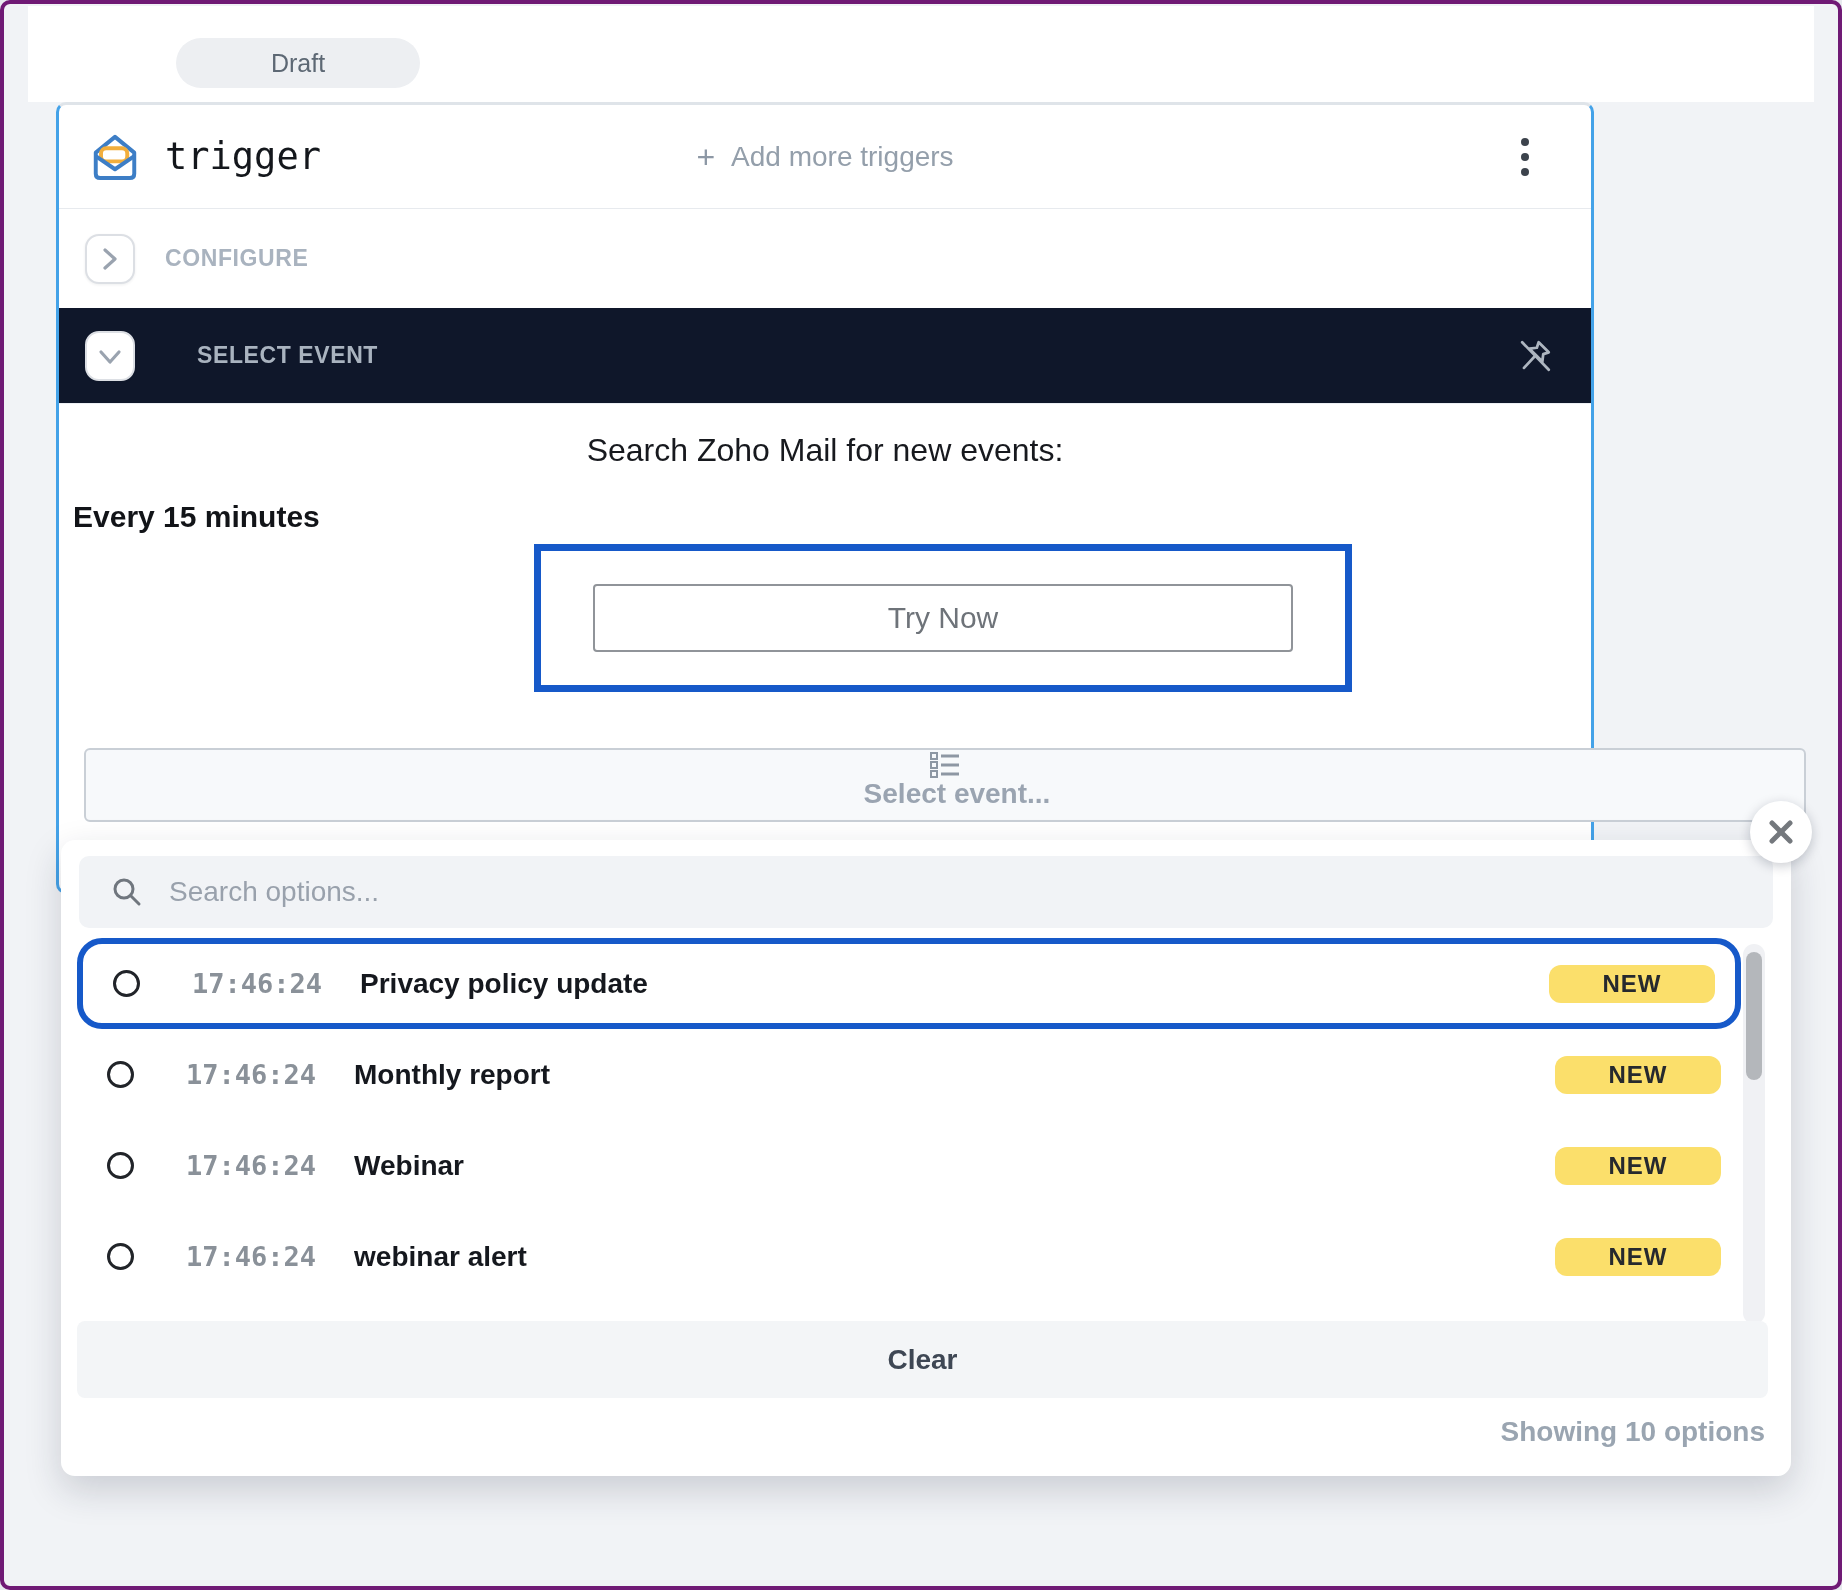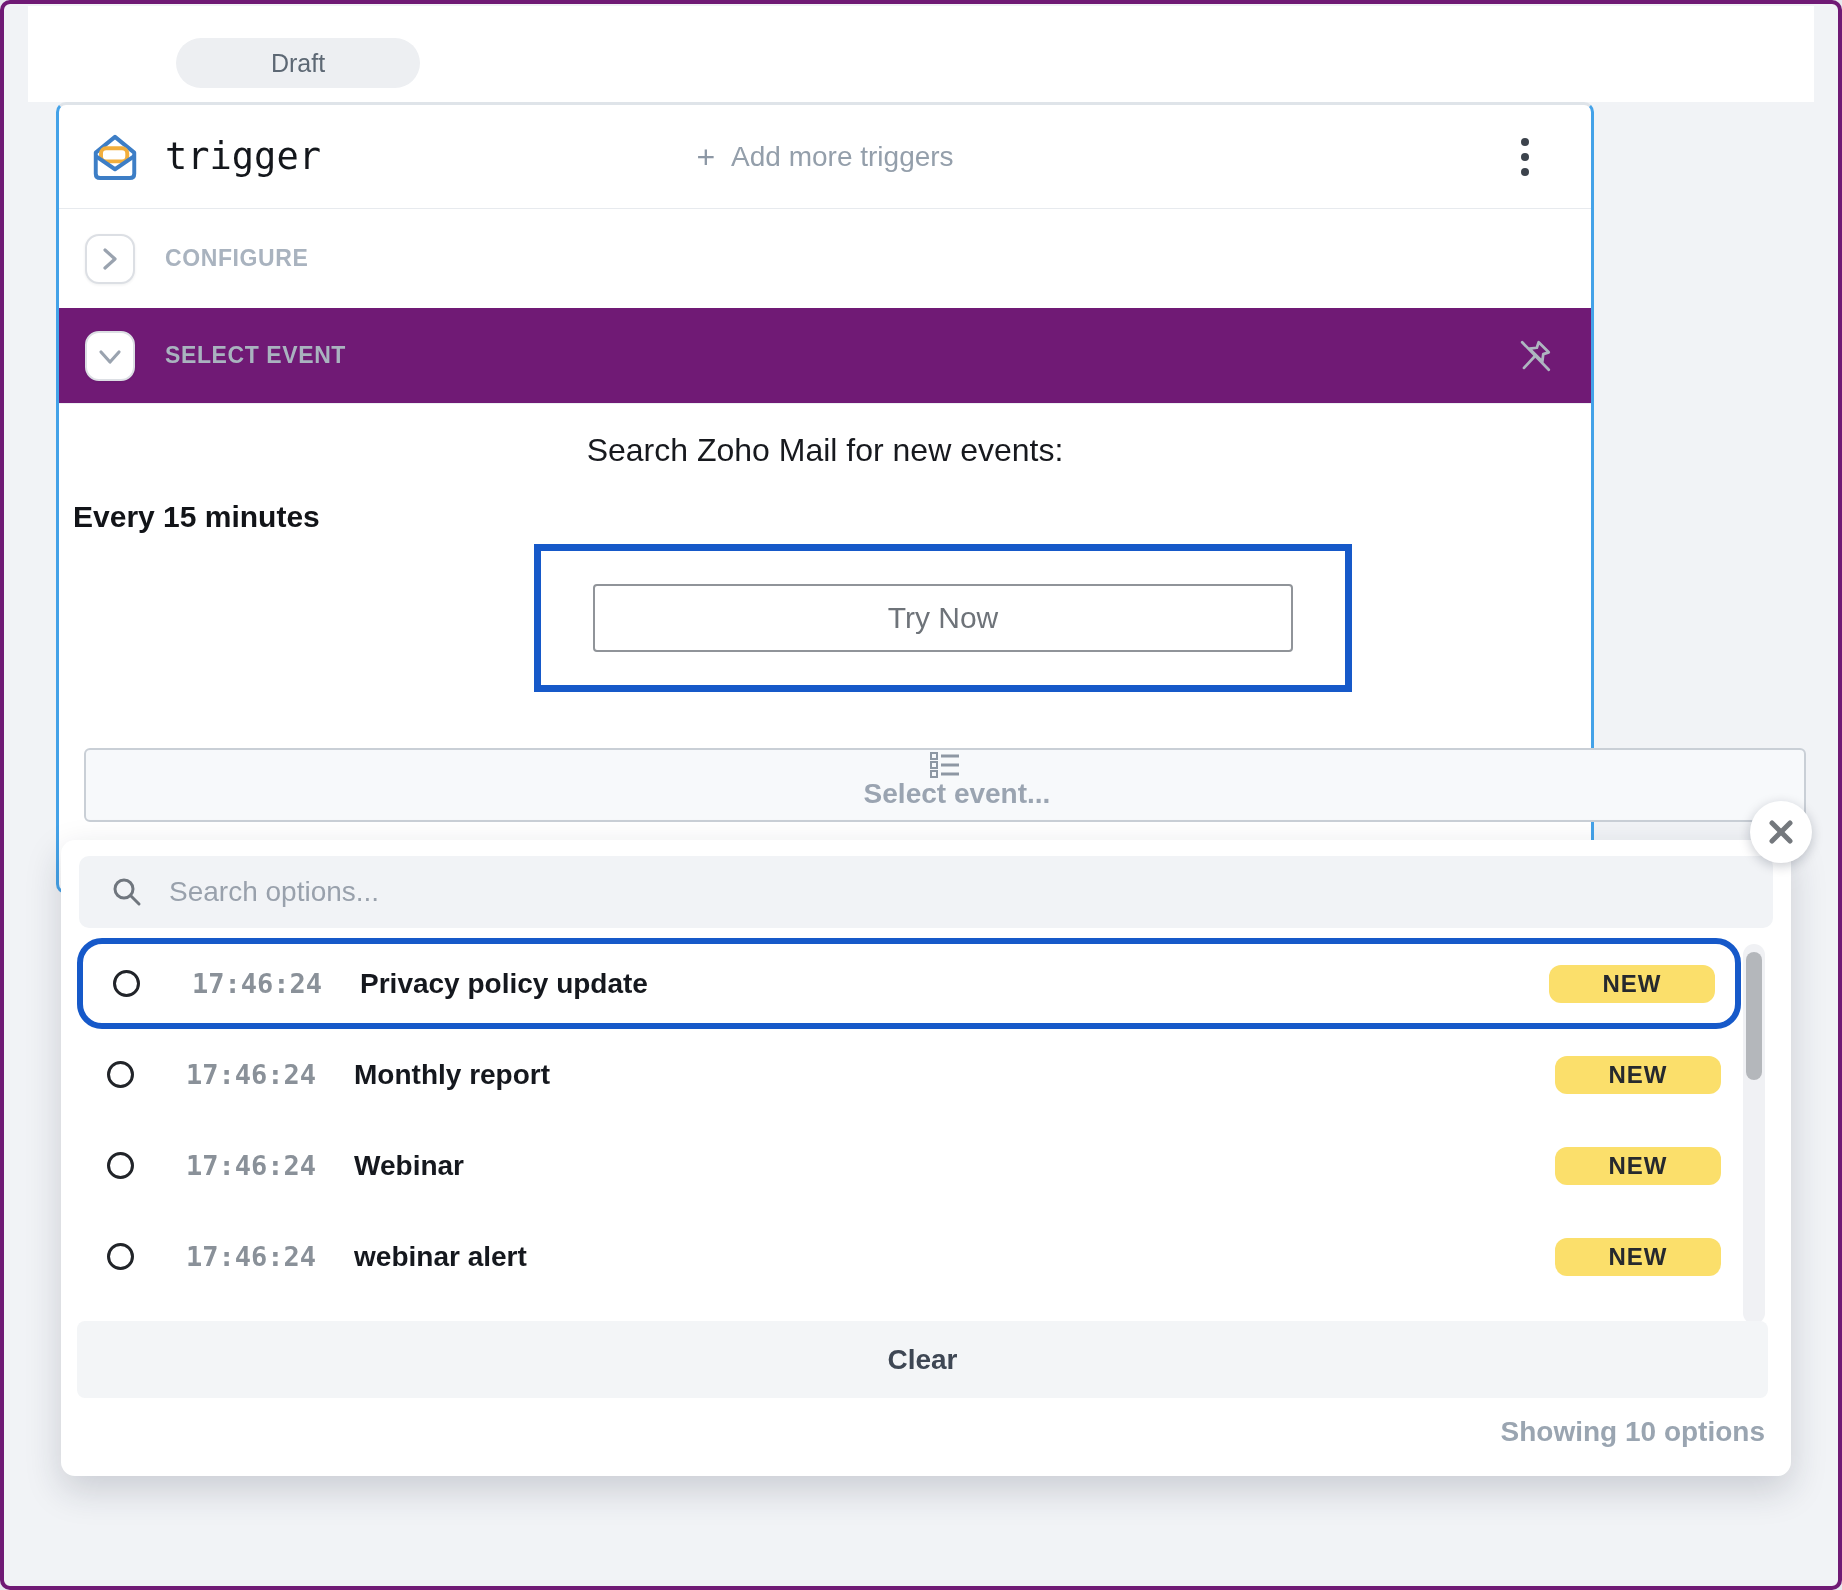--- a/index.html
+++ b/index.html
@@ -24,21 +24,21 @@
   .card-header { position:relative; height:104px; display:flex; align-items:center; padding:0 28px; border-bottom:1px solid #e7eaee; }
   .card-title { font-family:"DejaVu Sans Mono", monospace; font-size:37px; color:#14171c; margin-left:22px; }
   .add-triggers {
     position:absolute; left:50%; transform:translateX(-50%);
     display:flex; align-items:center; gap:16px; color:#949fab; font-size:28px; cursor:pointer;
   }
   .plus-glyph { font-size:32px; color:#8d98a5; line-height:1; }
   .kebab { position:absolute; right:56px; top:50%; transform:translateY(-50%); display:flex; flex-direction:column; gap:7px; padding:6px; cursor:pointer; }
   .kebab i { width:8px; height:8px; border-radius:50%; background:#3c434c; }
   .row-configure { position:relative; height:99px; display:flex; align-items:center; padding:0 26px; }
-  .row-select { position:relative; height:96px; display:flex; align-items:center; padding:0 26px; background:#701a75; border-bottom:1px solid #eceff3; }
+  .row-select { position:relative; height:96px; display:flex; align-items:center; padding:0 26px; background:#0f172a; border-bottom:1px solid #eceff3;gap:32px; }
   .chev-btn {
     width:50px; height:50px; border:2px solid #dcdfe4; border-radius:14px; background:#fff;
     display:flex; align-items:center; justify-content:center; box-shadow:0 1px 3px rgba(20,30,40,.07); cursor:pointer; flex:none;
   }
   .section-label { margin-left:30px; font-size:23px; font-weight:700; letter-spacing:.6px; color:#a9b3bf; }
   .pin-wrap { position:absolute; right:34px; top:50%; transform:translateY(-50%); cursor:pointer; }
   .card-content { position:relative; height:487px; }
   .content-heading { position:absolute; left:0; right:0; top:28px; text-align:center; font-size:32px; font-weight:500; color:#17191e; }
   .schedule { position:absolute; left:14px; top:96px; font-size:30px; font-weight:700; color:#121418; }
   .hl-box {

